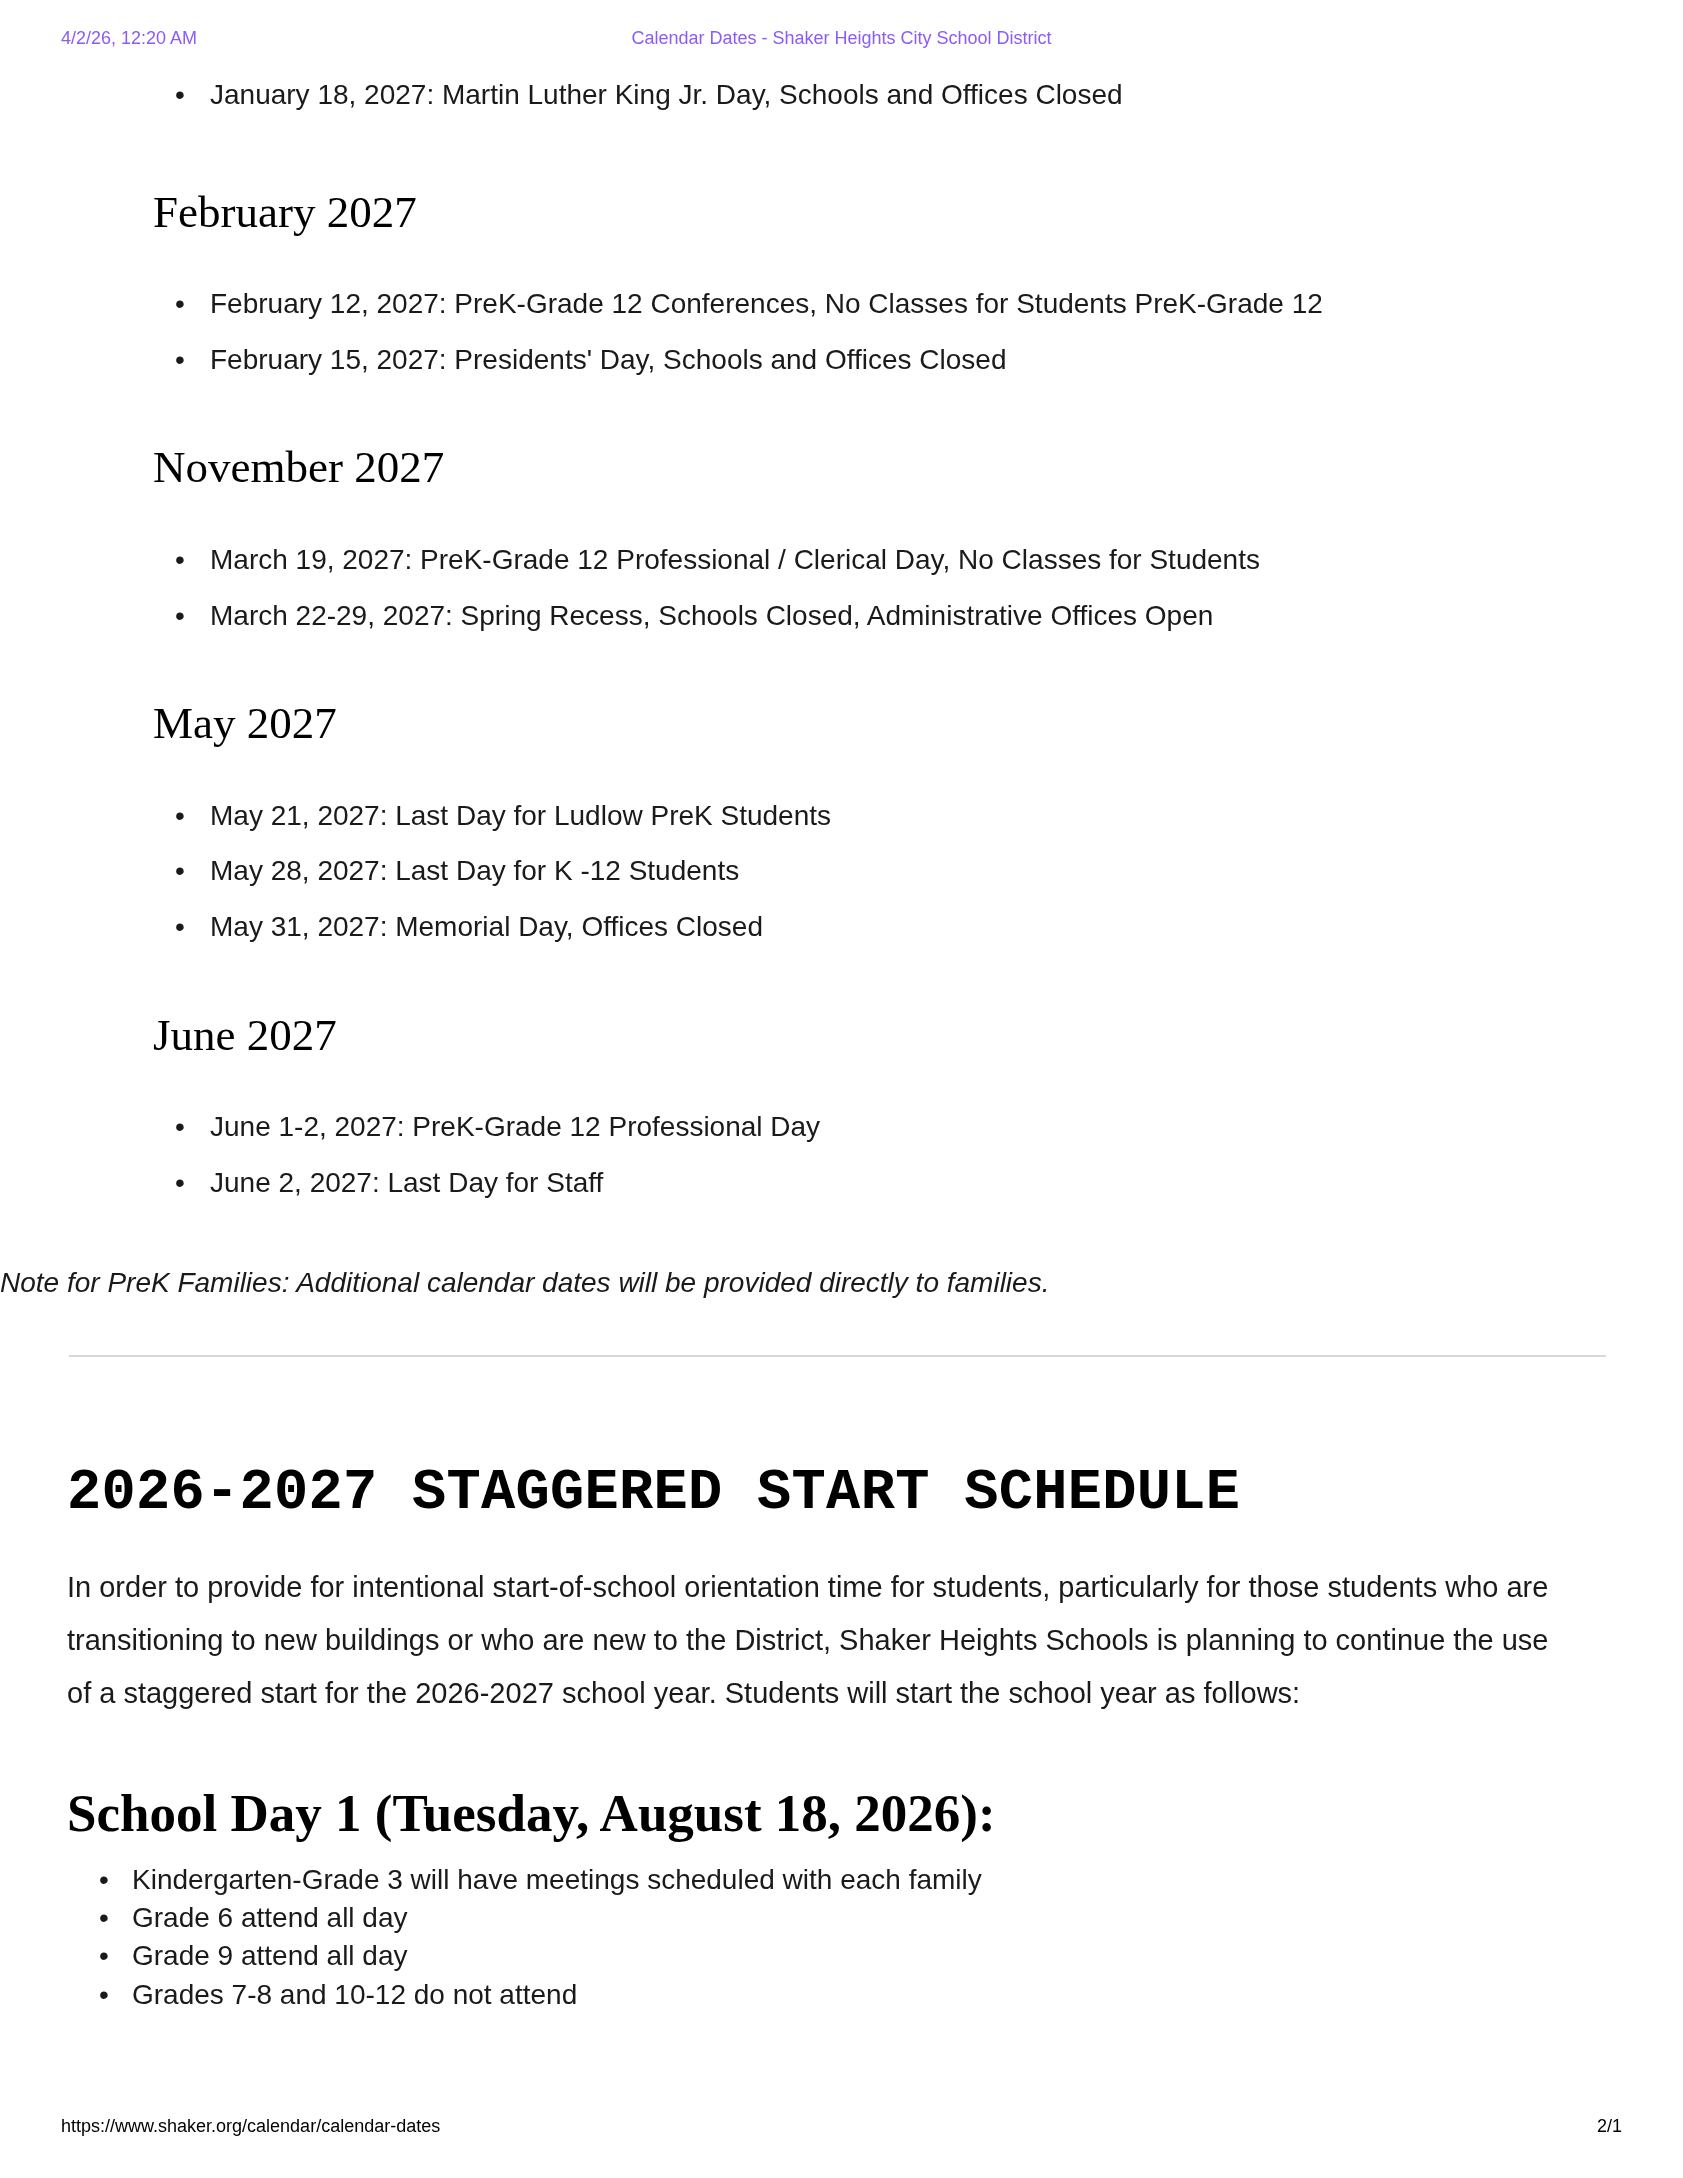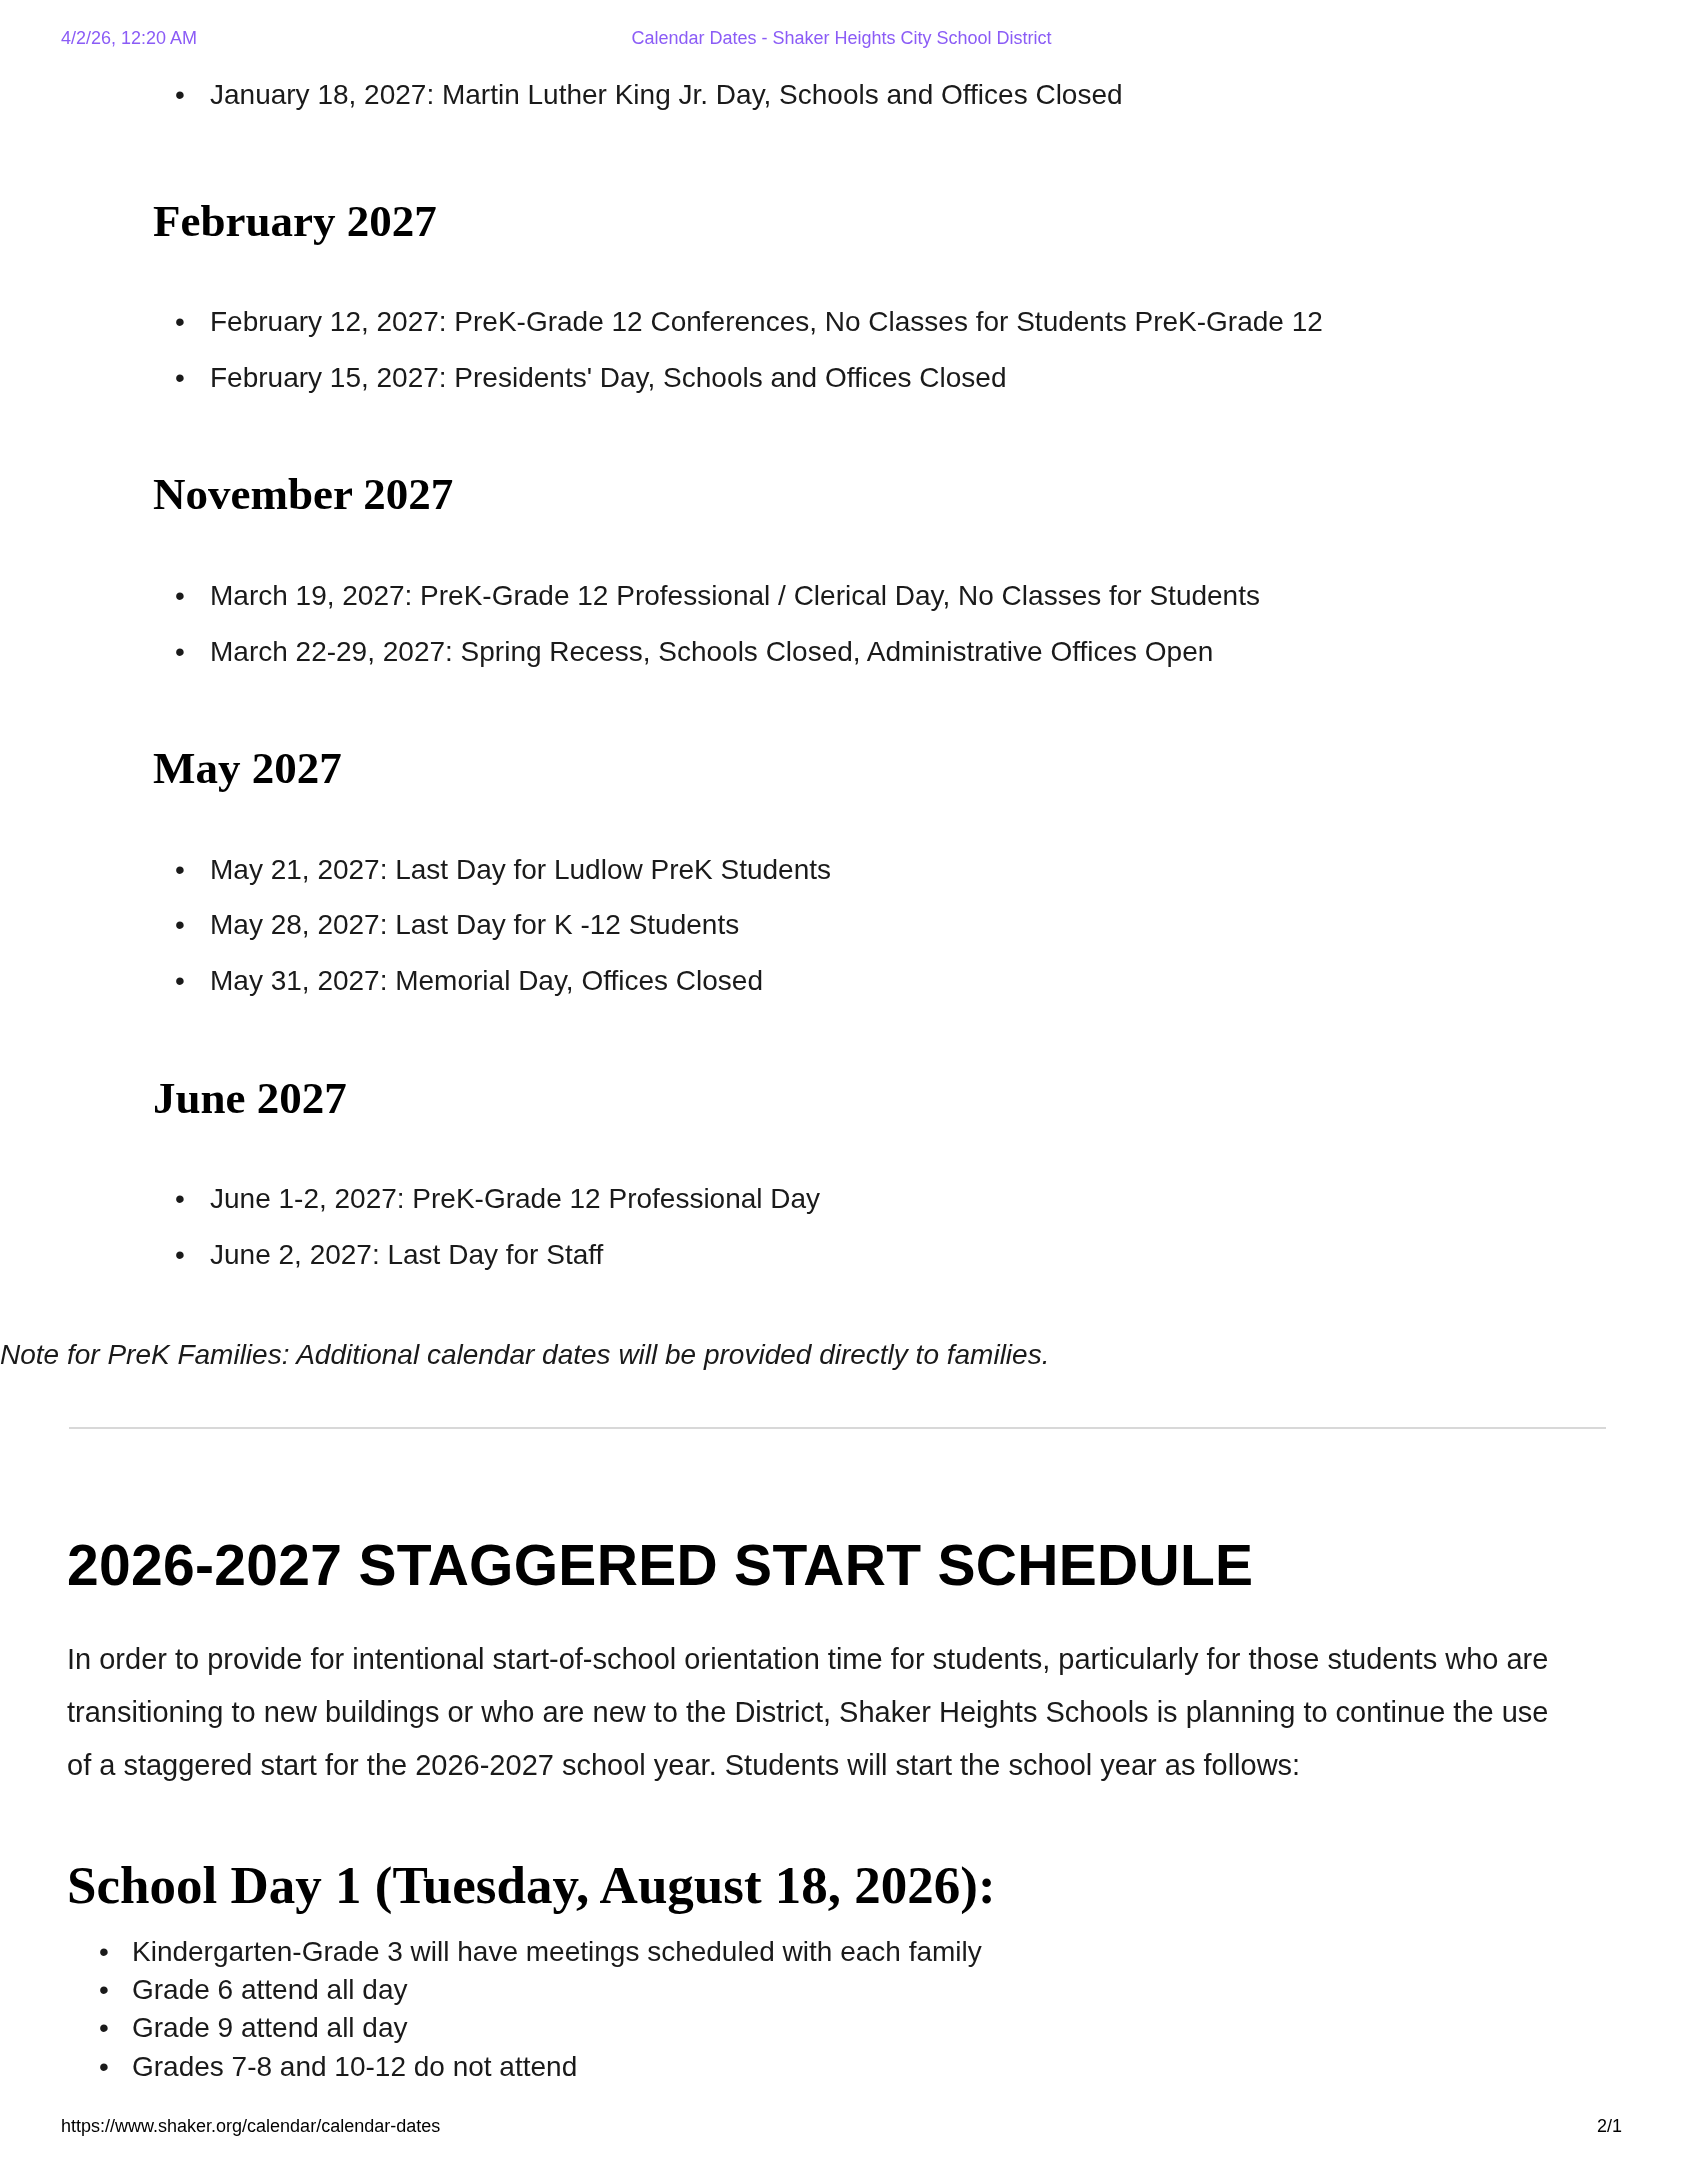--- a/index.html
+++ b/index.html
@@ -71,25 +71,25 @@
     left: 0;
     width: 1683px;
   }
 
   .cal-section {
     padding: 0;
   }
 
   h2.month-heading {
     font-family: "Liberation Serif", serif;
-    font-weight: bold;
+    font-weight: normal;
     font-size: 45px;
     line-height: 1.1;
     color: #000;
-    margin: 12px;
+    margin: 3px;
     padding: 0;
     margin-left: 153px;
   }
 
   ul.cal-list {
     list-style: none;
     margin: 0;
     padding: 0;
   }
   ul.cal-list li {
@@ -122,21 +122,21 @@
   hr.section-divider {
     border: none;
     border-top: 2px solid #d8d8d8;
     margin: 0;
     margin-left: 69px;
     margin-right: 77px;
     height: 0;
   }
 
   h1.big-heading {
-    font-family: Liberation Sans, sans-serif;
+    font-family: Liberation Mono, monospace;
     font-weight: bold;
     font-size: 57px;
     line-height: 1.1;
     letter-spacing: 0.3px;
     color: #000;
     margin: 0;
     padding: 0;
     margin-left: 67px;
   }
 

